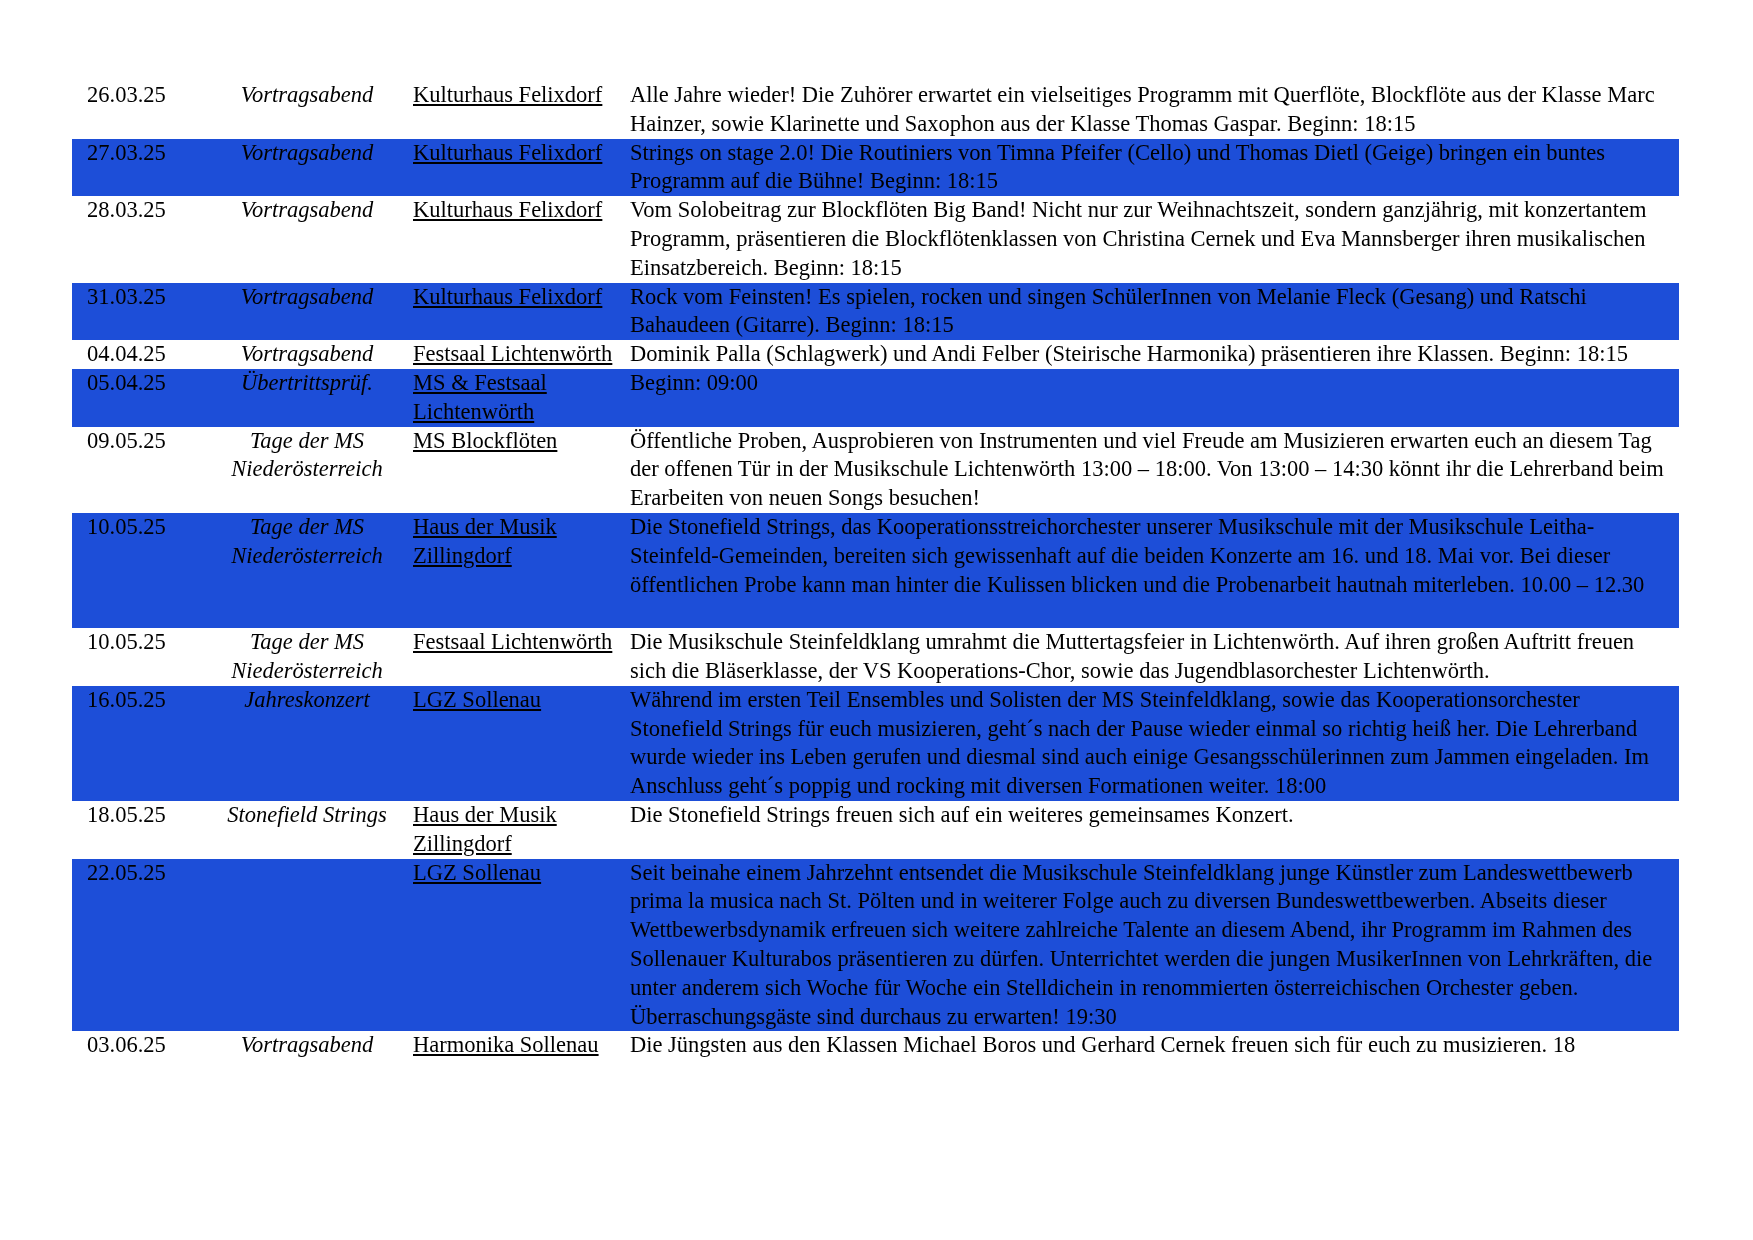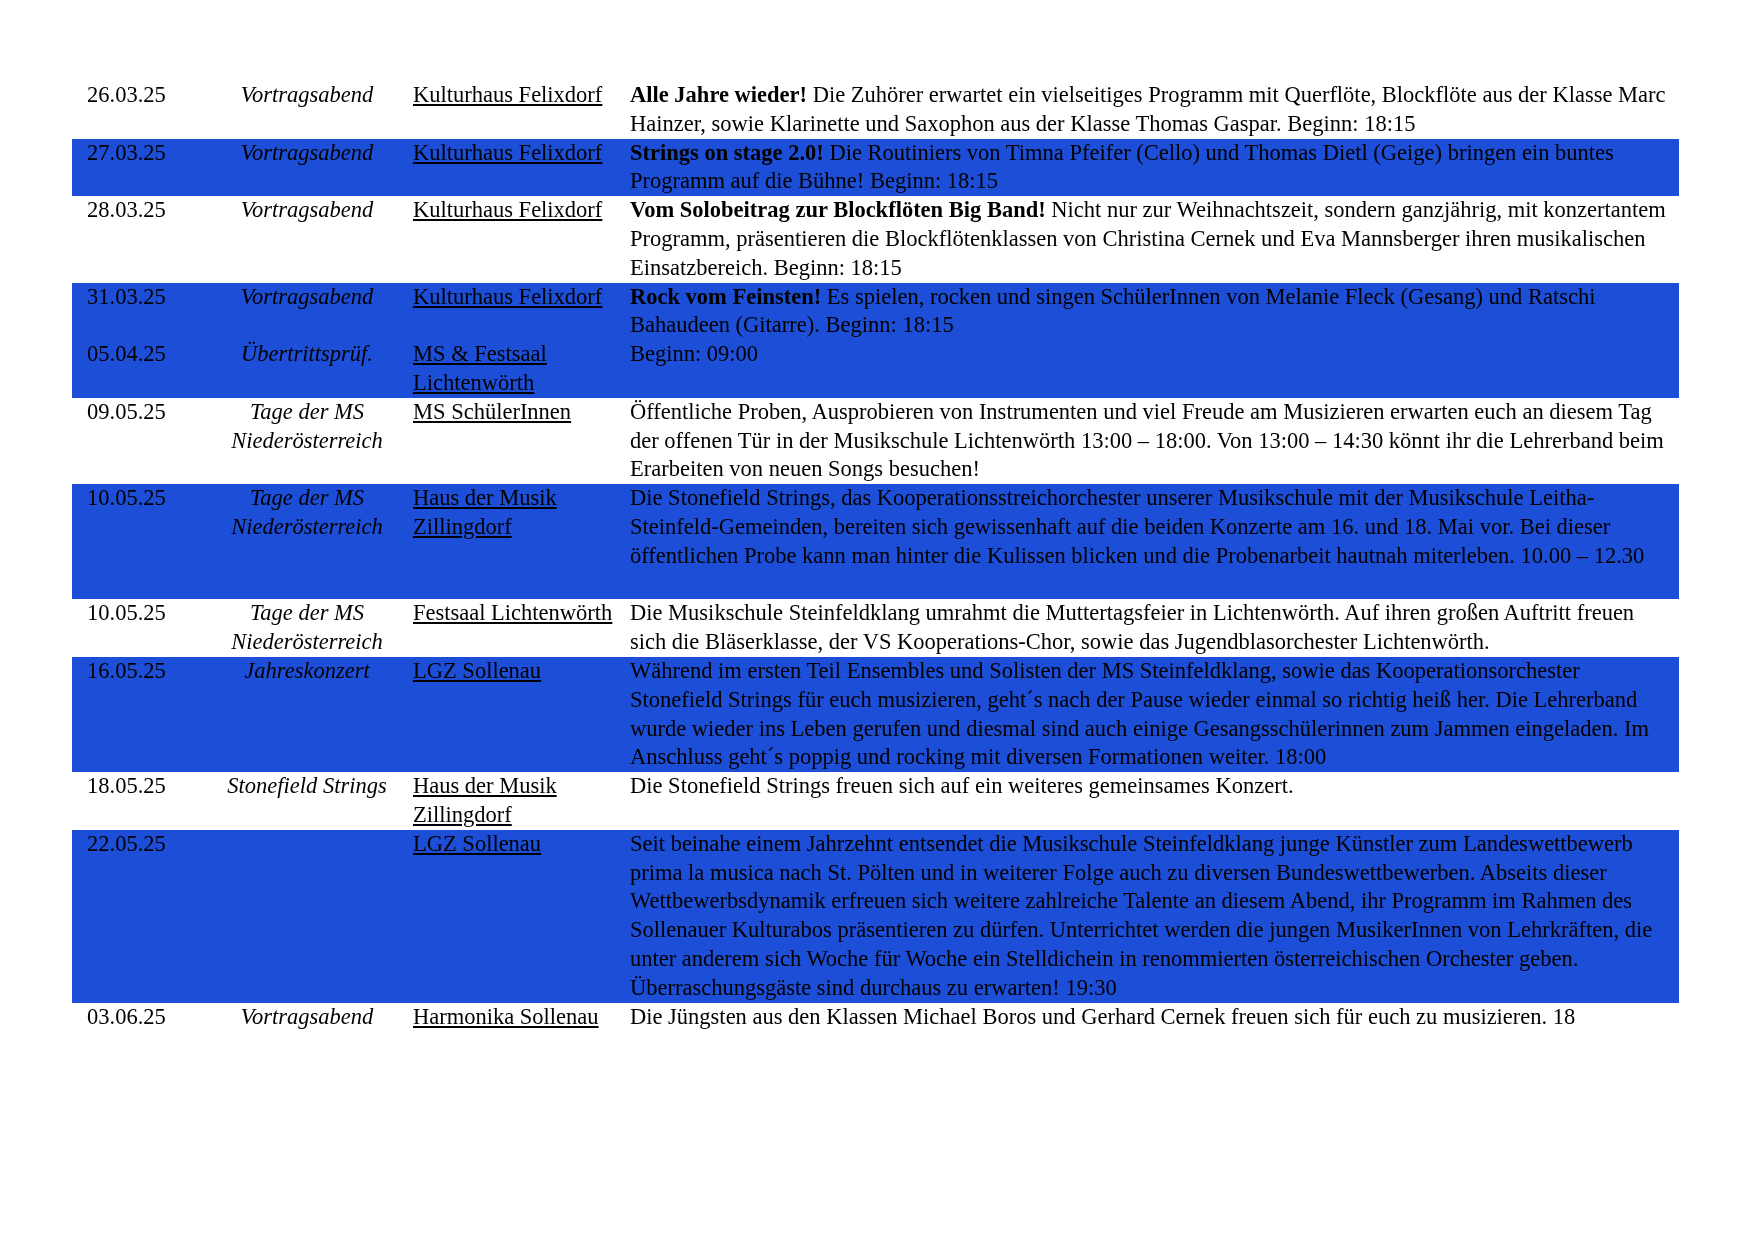--- a/index.html
+++ b/index.html
@@ -7,21 +7,21 @@
          font-family:"Liberation Serif","DejaVu Serif",serif; color:#000; }
   .page { position:absolute; left:72px; top:81px; width:1607px; }
   table { border-collapse:collapse; width:1607px; table-layout:fixed; }
   td { vertical-align:top; font-size:22.5px; line-height:28.8px; padding:0; }
   tr.shaded td { background:#1d4ed8; }
   td.date { width:122px; padding-left:15px; }
   td.type { width:196px; text-align:center; padding-right:0;font-style:italic; }
   td.loc { width:217px; padding-left:0;text-decoration:underline; }
   td.desc { padding-left:0; padding-right:12px; }
   td.spacer { width:8px; }
-  .lead { font-weight:bold; }
+  .lead { font-weight:normal; }
   .extra-line { height:28.8px; }
 </style>
 </head>
 <body>
 
 <div class="page">
   <table>
     <tbody id="tbody">
         <tr>
           <td class="date">26.03.25</td>
@@ -44,32 +44,39 @@
           <td class="loc">Kulturhaus Felixdorf</td>
           <td class="desc"><span class="lead">Vom Solobeitrag zur Blockflöten Big Band!</span><span> Nicht nur zur Weihnachtszeit, sondern ganzjährig, mit konzertantem Programm, präsentieren die Blockflötenklassen von Christina Cernek und Eva Mannsberger ihren musikalischen Einsatzbereich. Beginn: 18:15</span></td>
         </tr>
         <tr class="shaded">
           <td class="date">31.03.25</td>
           <td class="type">Vortragsabend</td>
           <td class="spacer"></td>
           <td class="loc">Kulturhaus Felixdorf</td>
           <td class="desc"><span class="lead">Rock vom Feinsten!</span><span> Es spielen, rocken und singen SchülerInnen von Melanie Fleck (Gesang) und Ratschi Bahaudeen (Gitarre). Beginn: 18:15</span></td>
         </tr>
+        <tr>
+          <td class="date">04.04.25</td>
+          <td class="type">Vortragsabend</td>
+          <td class="spacer"></td>
+          <td class="loc">Festsaal Lichtenwörth</td>
+          <td class="desc"><span>Dominik Palla (Schlagwerk) und Andi Felber (Steirische Harmonika) präsentieren ihre Klassen. Beginn: 18:15</span></td>
+        </tr>
         <tr class="shaded">
           <td class="date">05.04.25</td>
           <td class="type">Übertrittsprüf.</td>
           <td class="spacer"></td>
           <td class="loc">MS &amp; Festsaal Lichtenwörth</td>
           <td class="desc"><span>Beginn: 09:00</span></td>
         </tr>
         <tr>
           <td class="date">09.05.25</td>
           <td class="type">Tage der MS Niederösterreich</td>
           <td class="spacer"></td>
-          <td class="loc">MS SchülerInnen</td>
+          <td class="loc">MS Blockflöten</td>
           <td class="desc"><span>Öffentliche Proben, Ausprobieren von Instrumenten und viel Freude am Musizieren erwarten euch an diesem Tag der offenen Tür in der Musikschule Lichtenwörth 13:00 – 18:00. Von 13:00 – 14:30 könnt ihr die Lehrerband beim Erarbeiten von neuen Songs besuchen!</span></td>
         </tr>
         <tr class="shaded">
           <td class="date">10.05.25</td>
           <td class="type">Tage der MS Niederösterreich</td>
           <td class="spacer"></td>
           <td class="loc">Haus der Musik Zillingdorf</td>
           <td class="desc"><span>Die Stonefield Strings, das Kooperationsstreichorchester unserer Musikschule mit der Musikschule Leitha-Steinfeld-Gemeinden, bereiten sich gewissenhaft auf die beiden Konzerte am 16. und 18. Mai vor. Bei dieser öffentlichen Probe kann man hinter die Kulissen blicken und die Probenarbeit hautnah miterleben. 10.00 – 12.30</span><div class="extra-line"></div></td>
         </tr>
         <tr>

